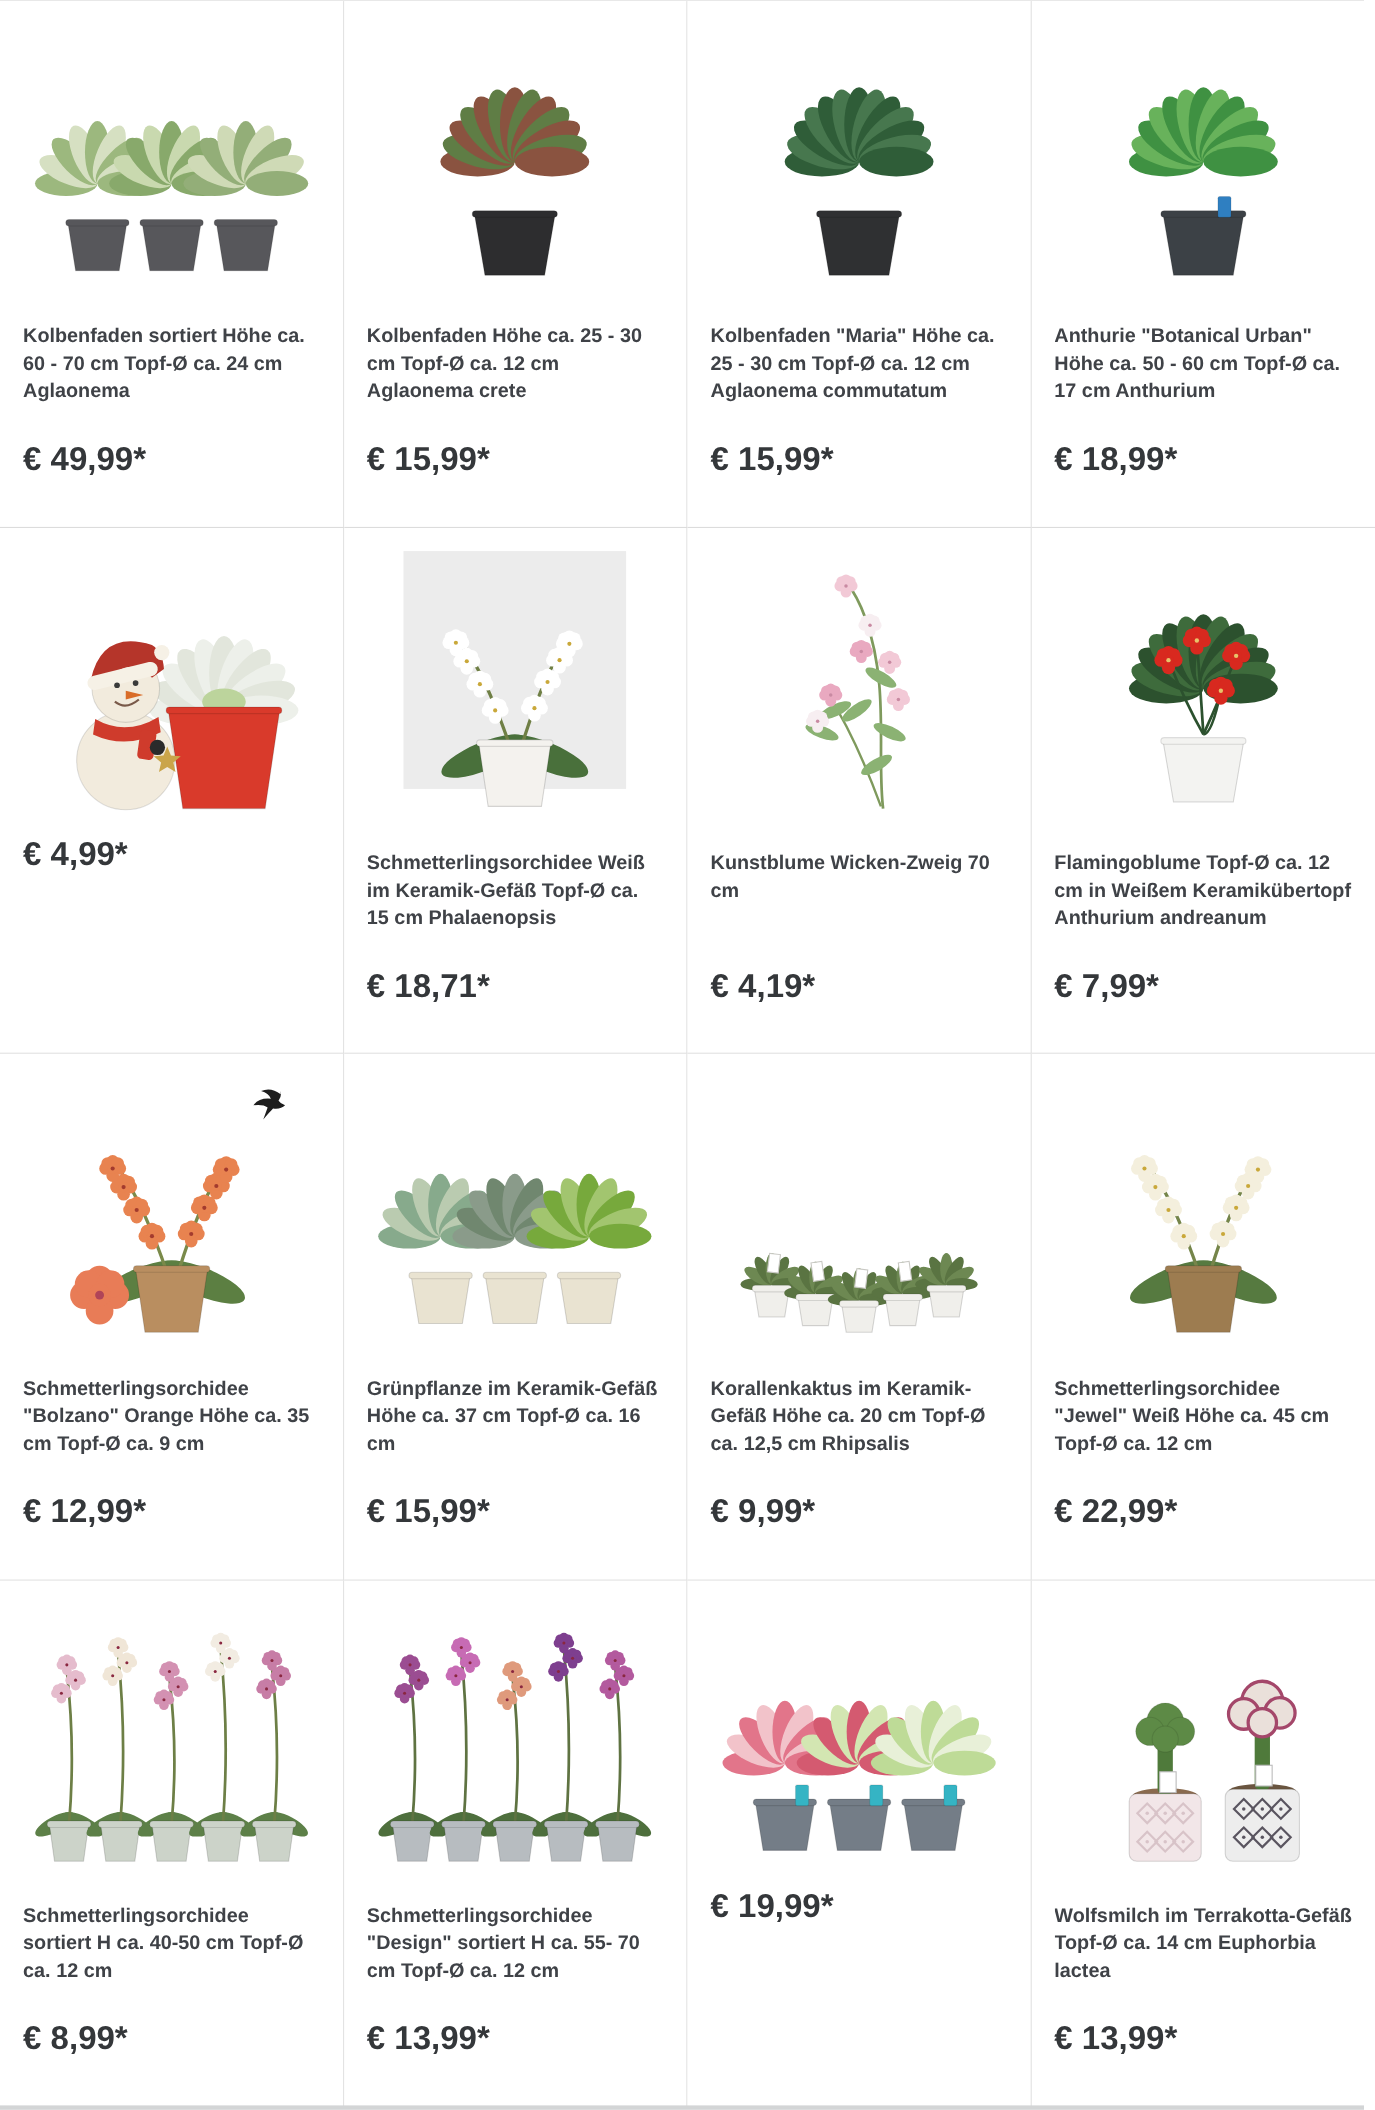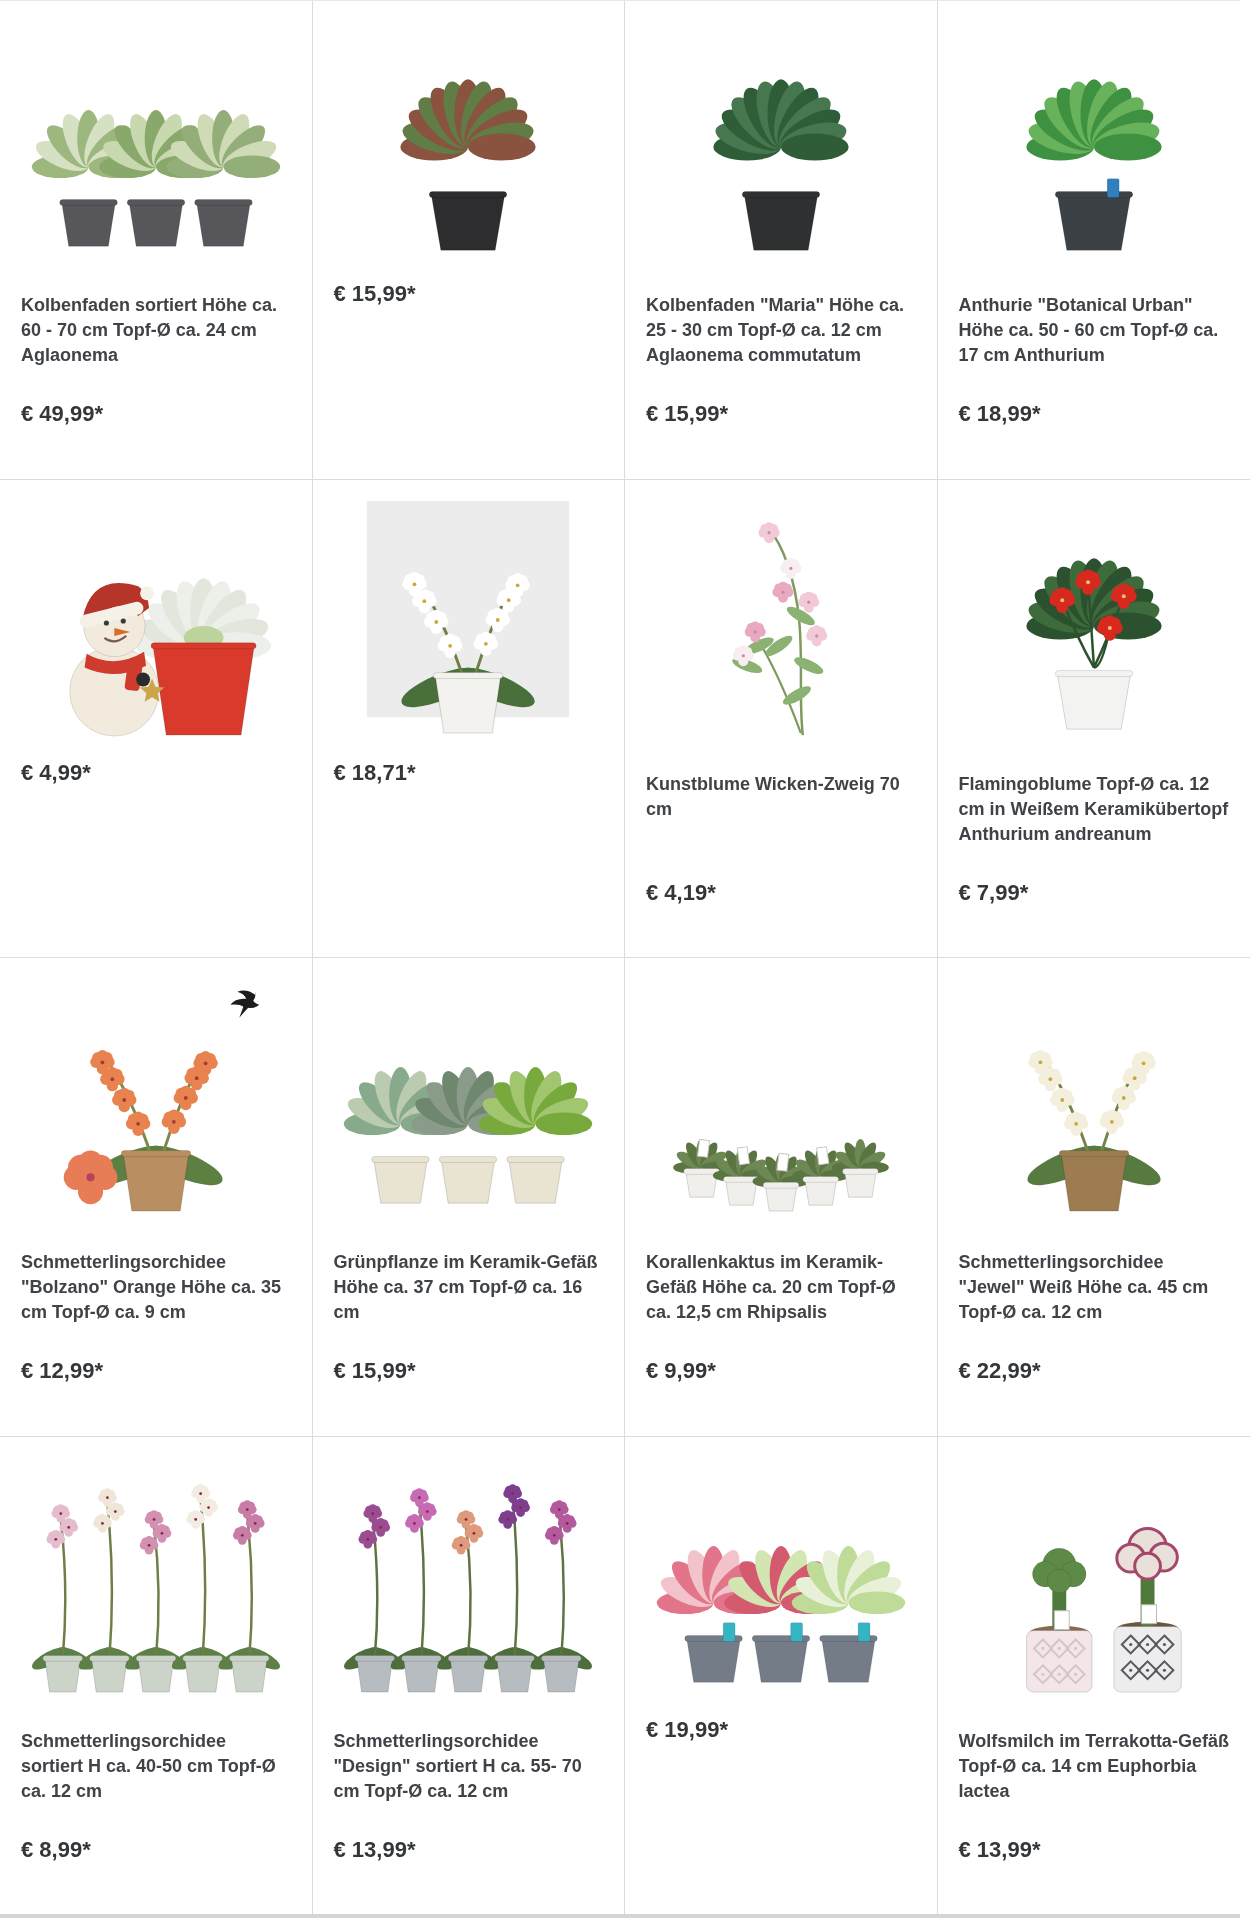--- a/index.html
+++ b/index.html
@@ -22,21 +22,21 @@
   }
   .cell:nth-child(4n){border-right:none;}
   .cell:nth-child(n+13){border-bottom:none;}
   .imgwrap{height:262px;display:flex;align-items:center;justify-content:center;}
   .title{
     margin-top:20px;height:100px;overflow:hidden;
     font-size:18px;line-height:25px;font-weight:700;color:var(--title-color);
   }
   .price{
     margin-top:8px;
-    font-size:22px;font-weight:700;color:var(--price-color);
+    font-size:30px;font-weight:700;color:var(--price-color);
   }
   .bottom-band{position:absolute;left:0;bottom:0;width:100%;height:4px;background:var(--band);}
 </style>
 </head>
 <body>
 
 <div class="page">
   <div class="grid" id="grid">
       <div class="cell">
         <div class="imgwrap">
@@ -92,20 +92,21 @@
             <ellipse cx="138.8" cy="97.1" rx="34.1" ry="13.6" fill="#5f7d45" transform="rotate(-75.0 138.8 97.1)"></ellipse>
             <ellipse cx="147.1" cy="100.5" rx="34.1" ry="13.6" fill="#8a5340" transform="rotate(-60.0 147.1 100.5)"></ellipse>
             <ellipse cx="154.1" cy="105.9" rx="34.1" ry="13.6" fill="#5f7d45" transform="rotate(-45.0 154.1 105.9)"></ellipse>
             <ellipse cx="159.5" cy="113.0" rx="34.1" ry="13.6" fill="#8a5340" transform="rotate(-30.0 159.5 113.0)"></ellipse>
             <ellipse cx="162.9" cy="121.2" rx="34.1" ry="13.6" fill="#5f7d45" transform="rotate(-15.0 162.9 121.2)"></ellipse>
             <ellipse cx="164.1" cy="130.0" rx="34.1" ry="13.6" fill="#8a5340" transform="rotate(0.0 164.1 130.0)"></ellipse>
             <polygon points="93,178 167,178 157.38,234 102.62,234" fill="#2d2d2f" stroke="rgba(0,0,0,0.15)"></polygon>
             <rect x="91" y="175" width="78" height="6" rx="3" fill="#2d2d2f" stroke="rgba(0,0,0,0.12)"></rect>
           </svg>
         </div>
+        <div class="title">Kolbenfaden Höhe ca. 25 - 30 cm Topf-Ø ca. 12 cm Aglaonema crete</div>
         <div class="price">€ 15,99*</div>
       </div>
       <div class="cell">
         <div class="imgwrap">
           <svg viewBox="0 0 260 250" width="258" height="248" xmlns="http://www.w3.org/2000/svg">
             <ellipse cx="95.9" cy="130.0" rx="34.1" ry="13.6" fill="#2f5d38" transform="rotate(-180.0 95.9 130.0)"></ellipse>
             <ellipse cx="97.1" cy="121.2" rx="34.1" ry="13.6" fill="#47774e" transform="rotate(-165.0 97.1 121.2)"></ellipse>
             <ellipse cx="100.5" cy="113.0" rx="34.1" ry="13.6" fill="#2f5d38" transform="rotate(-150.0 100.5 113.0)"></ellipse>
             <ellipse cx="105.9" cy="105.9" rx="34.1" ry="13.6" fill="#47774e" transform="rotate(-135.0 105.9 105.9)"></ellipse>
             <ellipse cx="113.0" cy="100.5" rx="34.1" ry="13.6" fill="#2f5d38" transform="rotate(-120.0 113.0 100.5)"></ellipse>
@@ -252,20 +253,21 @@
             <circle cx="173.5" cy="89.0" r="5.8" fill="#ffffff"></circle>
             <circle cx="186.5" cy="89.0" r="5.8" fill="#ffffff"></circle>
             <circle cx="180.0" cy="82.5" r="5.8" fill="#ffffff"></circle>
             <circle cx="180.0" cy="95.5" r="5.8" fill="#ffffff"></circle>
             <circle cx="175.4" cy="84.4" r="5.8" fill="#ffffff"></circle>
             <circle cx="184.6" cy="84.4" r="5.8" fill="#ffffff"></circle>
             <circle cx="180" cy="89" r="4.7" fill="#ffffff"></circle>
             <circle cx="180" cy="89" r="1.9" fill="#c9a83a"></circle>
           </svg>
         </div>
+        <div class="title">Schmetterlingsorchidee Weiß im Keramik-Gefäß Topf-Ø ca. 15 cm Phalaenopsis</div>
         <div class="price">€ 18,71*</div>
       </div>
       <div class="cell">
         <div class="imgwrap">
           <svg viewBox="0 0 260 250" width="258" height="248" xmlns="http://www.w3.org/2000/svg">
             <path d="M152 240 C146 190 158 128 136 66 C131 52 126 42 118 32" fill="none" stroke="#7f9a5d" stroke-width="2.5"></path>
             <path d="M150 238 C136 200 120 164 102 136" fill="none" stroke="#7f9a5d" stroke-width="2.2"></path>
             <ellipse cx="146" cy="200" rx="16" ry="5.5" fill="#8bb273" transform="rotate(-30 146 200)"></ellipse>
             <ellipse cx="158" cy="170" rx="16" ry="5.5" fill="#8bb273" transform="rotate(25 158 170)"></ellipse>
             <ellipse cx="128" cy="150" rx="16" ry="5.5" fill="#8bb273" transform="rotate(-35 128 150)"></ellipse>

